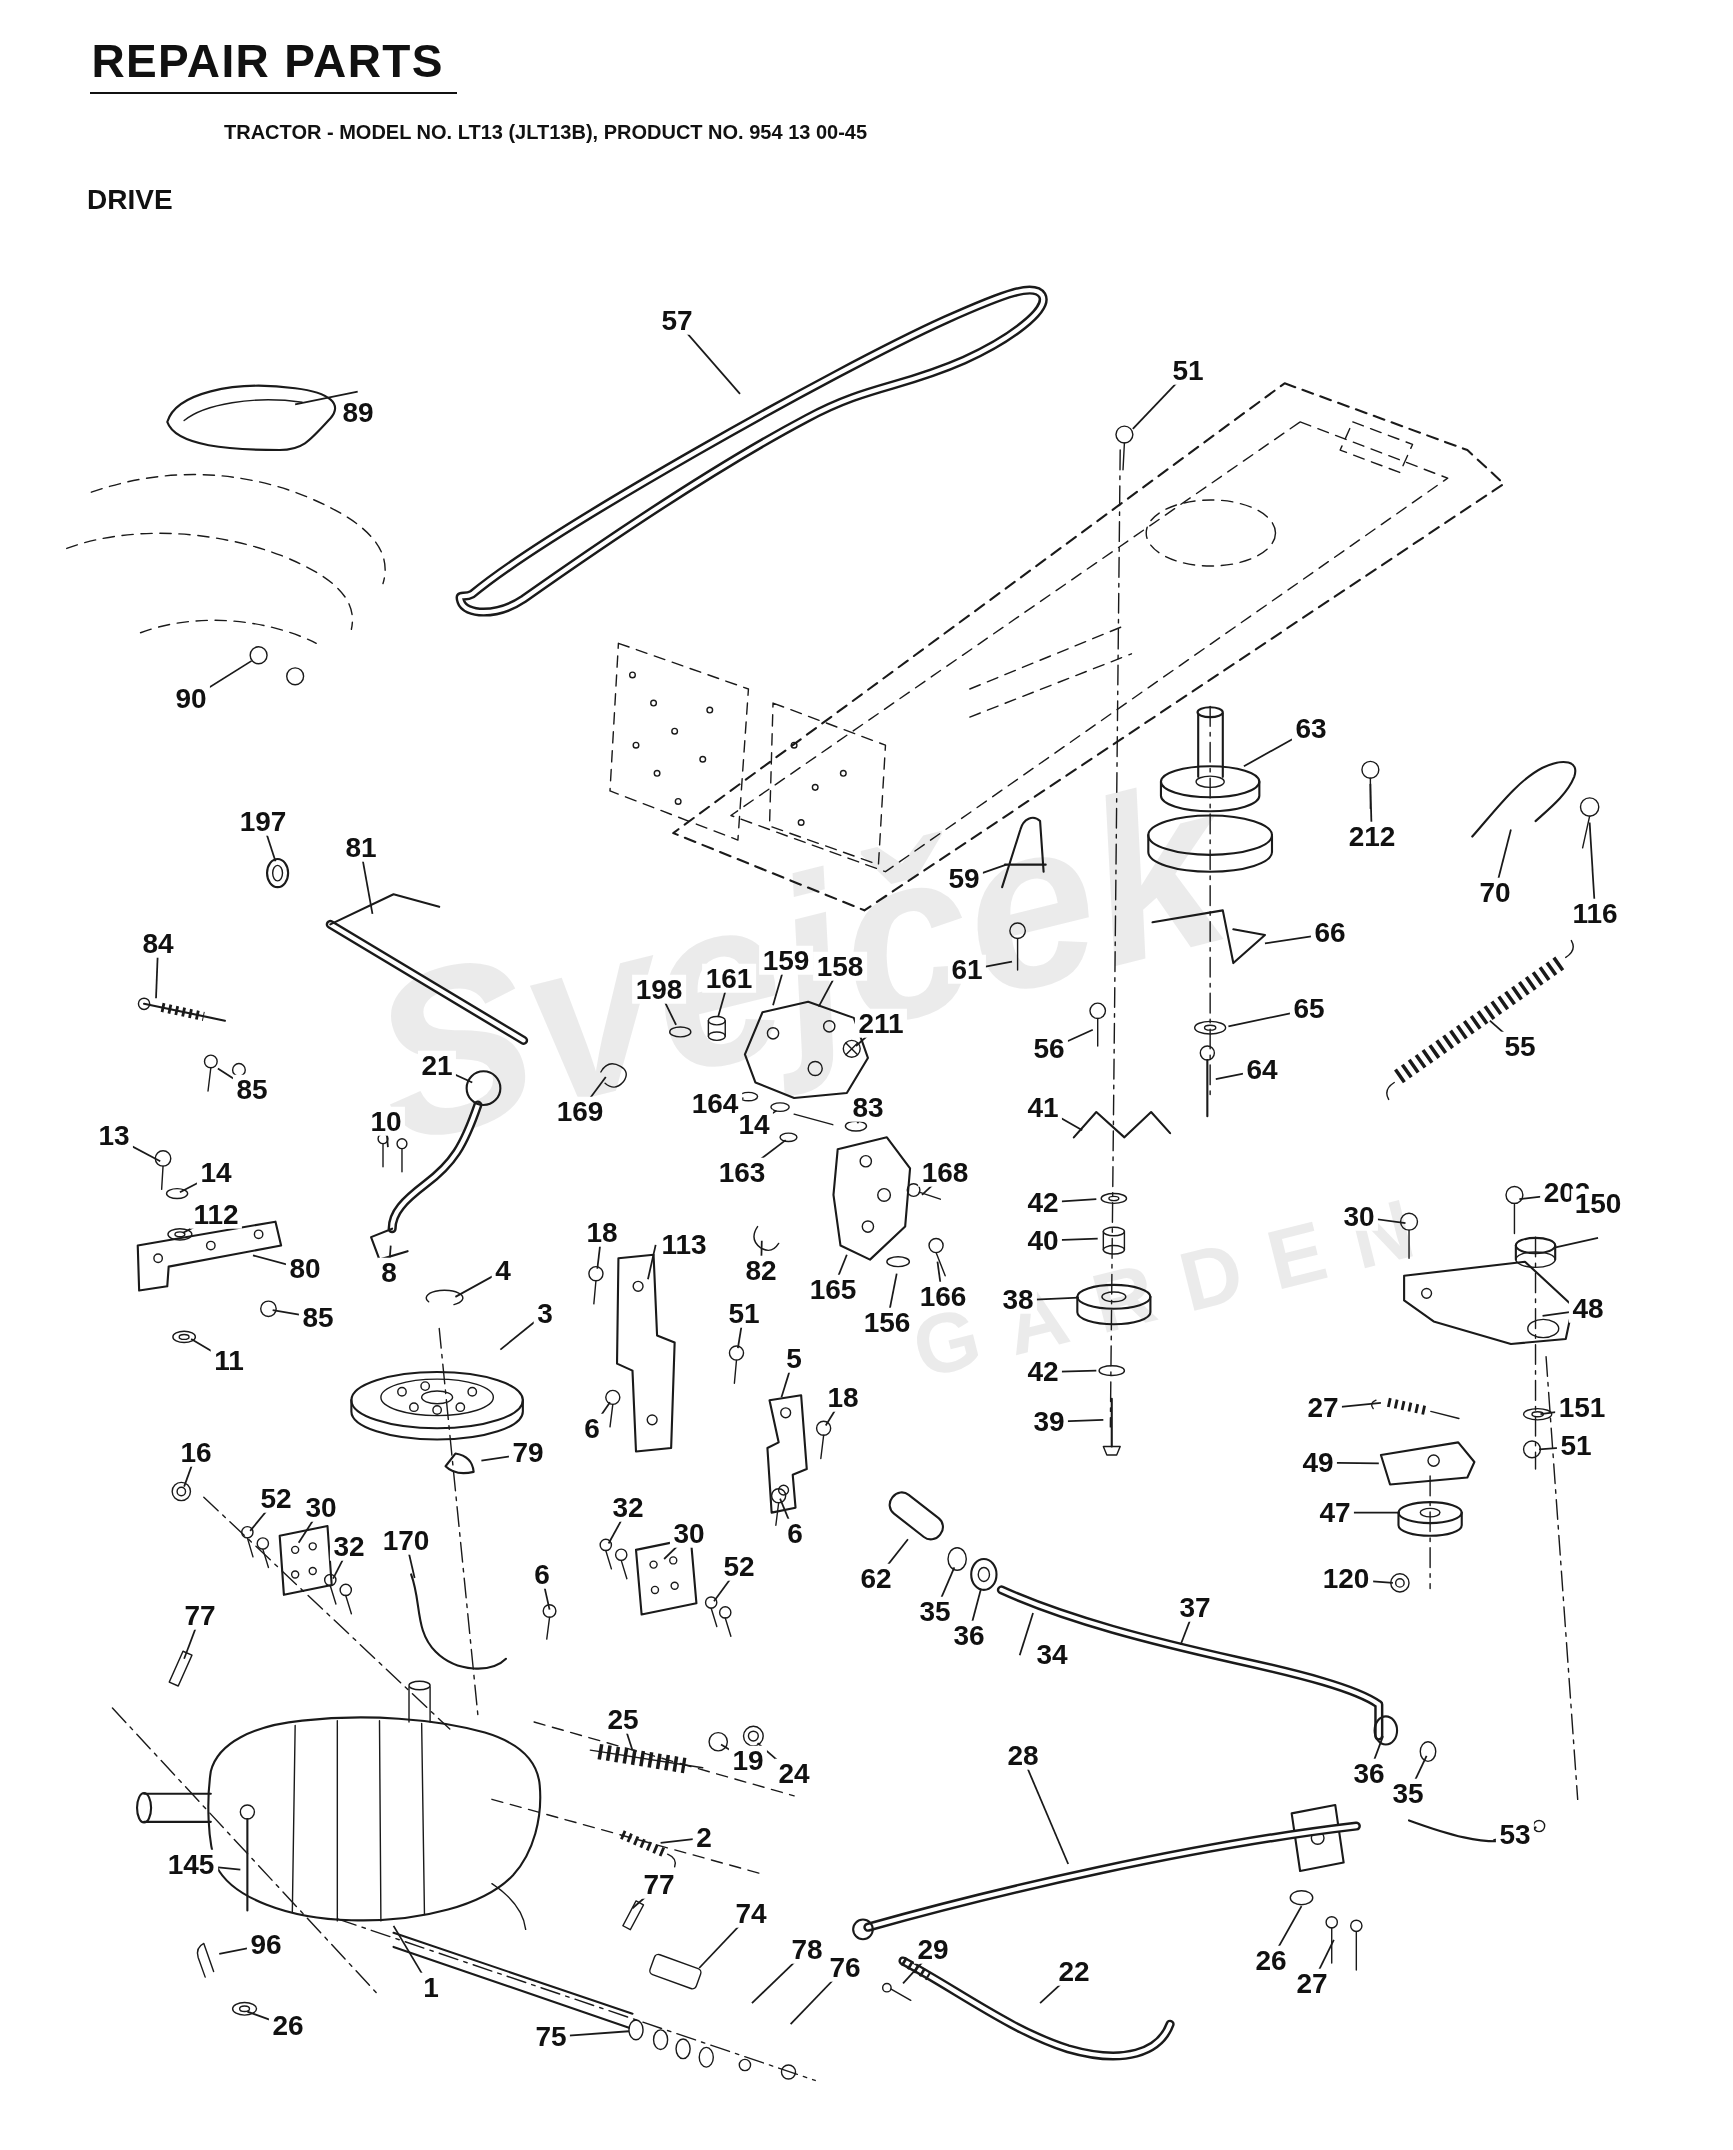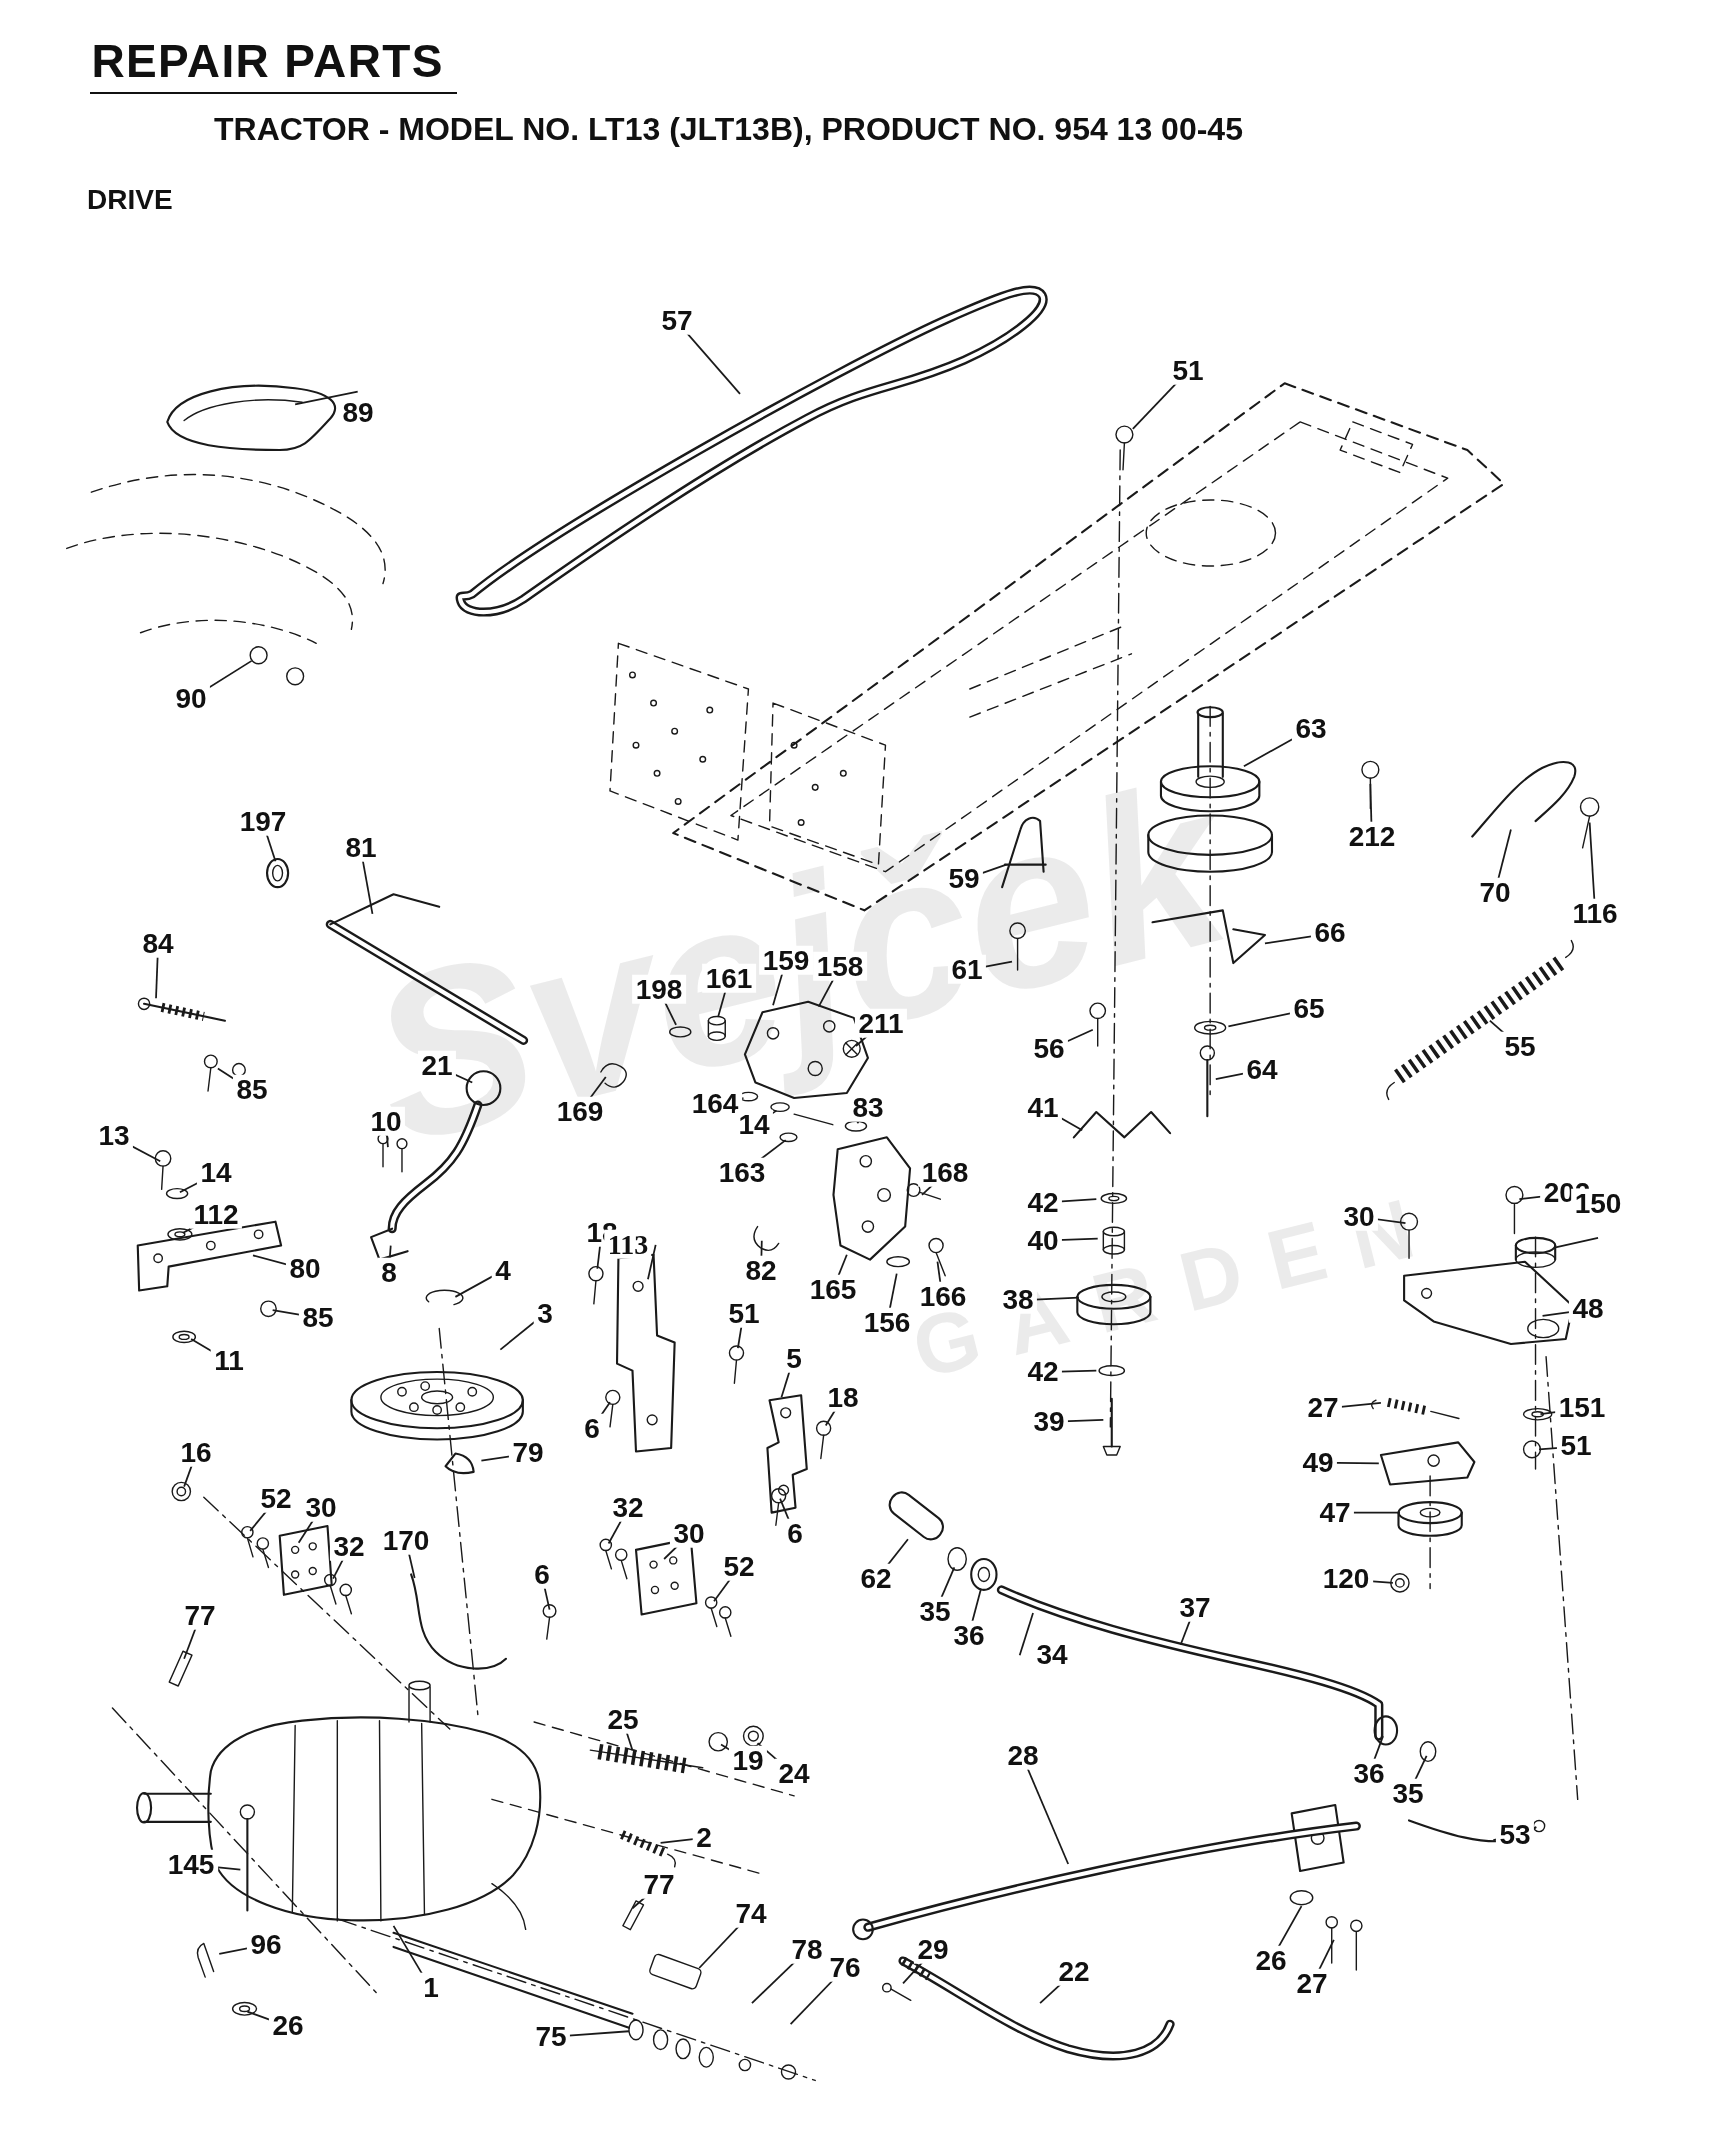--- a/index.html
+++ b/index.html
@@ -1,21 +1,21 @@
 <!DOCTYPE html>
 <html style="font-size:11.2px"><head>
 <meta charset="utf-8">
 <style>
   html,body{margin:0;padding:0;background:#ffffff;}
   body{width:1733px;height:2151px;position:relative;font-family:"Liberation Sans",sans-serif;color:#111;overflow:hidden;}
   .page{position:absolute;inset:0;}
   header{position:absolute;left:0;top:0;width:100%;}
   h1{position:absolute;left:90px;top:34px;margin:0;font-size:46px;letter-spacing:1.4px;
      font-weight:700;border-bottom:2.8px solid #111;padding:0 12.7px 4.2px 1.4px;white-space:nowrap;}
-  h2{position:absolute;left:214px;top:111px;margin:0;font-size:32px;font-weight:700;white-space:nowrap;}
+  h2{position:absolute;left:214px;top:111px;margin:10px;font-size:20px;font-weight:700;white-space:nowrap;}
   .section{position:absolute;left:87px;top:184px;font-size:28px;font-weight:700;}
   .diagram{position:absolute;inset:0;}
   .sketch,.leads{position:absolute;left:0;top:0;width:1733px;height:2151px;}
   .ln{fill:none;stroke:#1a1a1a;stroke-width:3;stroke-linecap:round;stroke-linejoin:round;}
   .thin{stroke-width:2;}
   .dash{stroke-dasharray:16 11;}
   .dashdot{stroke-dasharray:28 9 5 9;stroke-width:2;}
   .dbl-outer{stroke-width:13;}
   .dbl-inner{stroke:#fff;stroke-width:6;}
   .coil{stroke:#1a1a1a;stroke-width:22;stroke-dasharray:5 7;fill:none;}
@@ -504,21 +504,21 @@
         <div class="part-label" style="left: 1323px; top: 1408px;">27</div>
         <div class="part-label" style="left: 1582px; top: 1408px;">151</div>
         <div class="part-label" style="left: 1576px; top: 1446px;">51</div>
         <div class="part-label" style="left: 1318px; top: 1463px;">49</div>
         <div class="part-label" style="left: 1335px; top: 1513px;">47</div>
         <div class="part-label" style="left: 1346px; top: 1579px;">120</div>
         <div class="part-label" style="left: 389px; top: 1273px;">8</div>
         <div class="part-label" style="left: 503px; top: 1271px;">4</div>
         <div class="part-label" style="left: 545px; top: 1314px;">3</div>
         <div class="part-label" style="left: 602px; top: 1233px;">18</div>
-        <div class="part-label" style="left: 628px; top: 1245px; font-family: Liberation Serif, serif;">113</div>
+        <div class="part-label" style="left: 684px; top: 1245px;">113</div>
         <div class="part-label" style="left: 761px; top: 1271px;">82</div>
         <div class="part-label" style="left: 833px; top: 1290px;">165</div>
         <div class="part-label" style="left: 887px; top: 1323px;">156</div>
         <div class="part-label" style="left: 943px; top: 1297px;">166</div>
         <div class="part-label" style="left: 744px; top: 1314px;">51</div>
         <div class="part-label" style="left: 794px; top: 1359px;">5</div>
         <div class="part-label" style="left: 843px; top: 1398px;">18</div>
         <div class="part-label" style="left: 592px; top: 1429px;">6</div>
         <div class="part-label" style="left: 795px; top: 1534px;">6</div>
         <div class="part-label" style="left: 528px; top: 1453px;">79</div>

